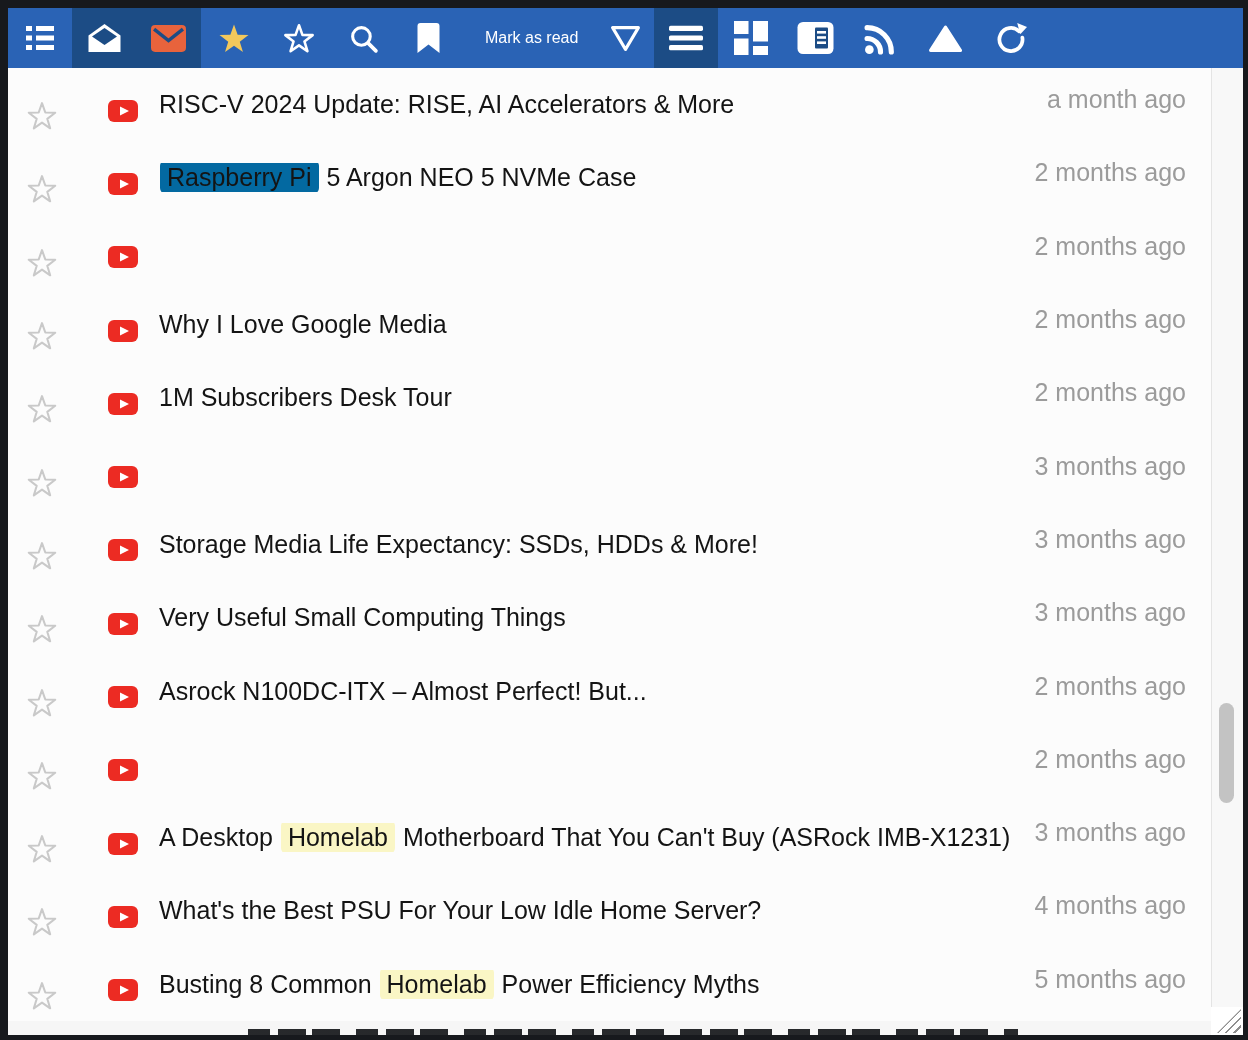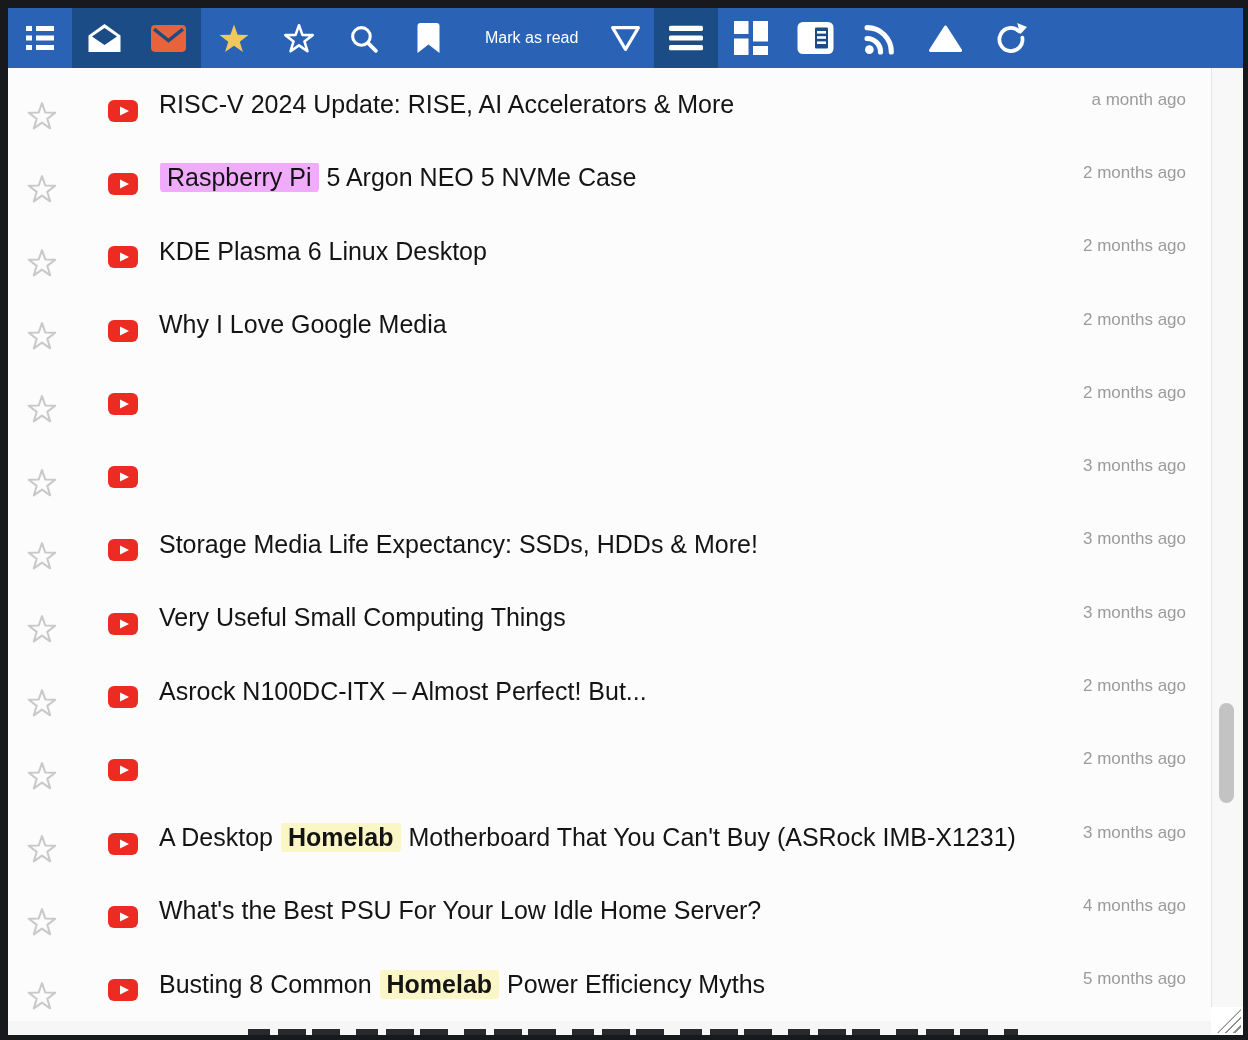--- a/index.html
+++ b/index.html
@@ -16,24 +16,24 @@
   .tb-spacer{flex:1;}
 
   
   .main{flex:1;display:flex;min-height:0;}
   .list-area{flex:1;display:flex;flex-direction:column;background:#fcfcfc;min-width:0;}
   #rows{flex:0 0 auto;}
   .row{height:73.3px;display:flex;align-items:center;}
   .cell-star{width:68px;display:flex;align-items:center;justify-content:center;transform:translateY(11px);cursor:pointer;}
   .cell-yt{width:62px;display:flex;align-items:center;justify-content:flex-end;transform:translateY(6px);}
   .cell-title{padding-left:21px;font-size:25px;color:#141414;white-space:nowrap;overflow:hidden;}
-  .cell-time{margin-left:auto;padding-right:25px;font-size:17px;color:#9b9b9b;white-space:nowrap;transform:translateY(-5px);}
+  .cell-time{margin-left:auto;padding-right:25px;font-size:25px;color:#9b9b9b;white-space:nowrap;transform:translateY(-5px);}
   .hl{border-radius:6px;padding:3px 7px;margin:0 1px;}
-  .hl-bright{background:#f0abfc;text-align:right;}
-  .hl-pale{background:#faf6c5;font-weight:bold;}
+  .hl-bright{background:#0369a1;text-align:right;}
+  .hl-pale{background:#faf6c5;}
 
   
   .clipped-row{flex:1;background:#f6f6f6;position:relative;overflow:hidden;}
   .clipped-glyphs{position:absolute;bottom:0;left:240px;width:770px;height:6px;opacity:.9;
     background:repeating-linear-gradient(90deg,#101215 0 22px,rgba(0,0,0,0) 22px 30px,#101215 30px 58px,rgba(0,0,0,0) 58px 64px,#101215 64px 92px,rgba(0,0,0,0) 92px 108px);}
 
   
   .scroll-col{flex:0 0 31px;position:relative;background:#f8f8f8;border-left:1px solid #e4e4e4;}
   .scroll-thumb{position:absolute;top:635px;left:7px;width:15px;height:100px;border-radius:8px;background:#c3c3c3;cursor:pointer;}
   .scroll-corner{position:absolute;left:-1px;right:0;bottom:0;height:28px;background:#ffffff;}
@@ -239,21 +239,20 @@
       <svg width="32" height="31" viewBox="0 0 30 30">
         <polygon points="15,3 18.2,12.1 27.8,12.3 20.1,18.2 22.9,27.4 15,21.9 7.1,27.4 9.9,18.2 2.2,12.3 11.8,12.1" fill="none" stroke="#c9c9c9" stroke-width="2" stroke-linejoin="round"></polygon>
       </svg>
     </div>
     <div class="cell-yt">
       <svg width="30" height="22" viewBox="0 0 30 22">
         <rect x="0" y="0" width="30" height="22" rx="6" fill="#ec2b23"></rect>
         <polygon points="12,6.5 21,11 12,15.5" fill="#fff"></polygon>
       </svg>
     </div>
-    <div class="cell-title"><span>KDE Plasma 6 Linux Desktop</span></div>
     <div class="cell-time">2 months ago</div>
   </div>
 
   <div class="row">
     <div class="cell-star">
       <svg width="32" height="31" viewBox="0 0 30 30">
         <polygon points="15,3 18.2,12.1 27.8,12.3 20.1,18.2 22.9,27.4 15,21.9 7.1,27.4 9.9,18.2 2.2,12.3 11.8,12.1" fill="none" stroke="#c9c9c9" stroke-width="2" stroke-linejoin="round"></polygon>
       </svg>
     </div>
     <div class="cell-yt">
@@ -271,20 +270,21 @@
       <svg width="32" height="31" viewBox="0 0 30 30">
         <polygon points="15,3 18.2,12.1 27.8,12.3 20.1,18.2 22.9,27.4 15,21.9 7.1,27.4 9.9,18.2 2.2,12.3 11.8,12.1" fill="none" stroke="#c9c9c9" stroke-width="2" stroke-linejoin="round"></polygon>
       </svg>
     </div>
     <div class="cell-yt">
       <svg width="30" height="22" viewBox="0 0 30 22">
         <rect x="0" y="0" width="30" height="22" rx="6" fill="#ec2b23"></rect>
         <polygon points="12,6.5 21,11 12,15.5" fill="#fff"></polygon>
       </svg>
     </div>
+    <div class="cell-title"><span>1M Subscribers Desk Tour</span></div>
     <div class="cell-time">2 months ago</div>
   </div>
 
   <div class="row">
     <div class="cell-star">
       <svg width="32" height="31" viewBox="0 0 30 30">
         <polygon points="15,3 18.2,12.1 27.8,12.3 20.1,18.2 22.9,27.4 15,21.9 7.1,27.4 9.9,18.2 2.2,12.3 11.8,12.1" fill="none" stroke="#c9c9c9" stroke-width="2" stroke-linejoin="round"></polygon>
       </svg>
     </div>
     <div class="cell-yt">

